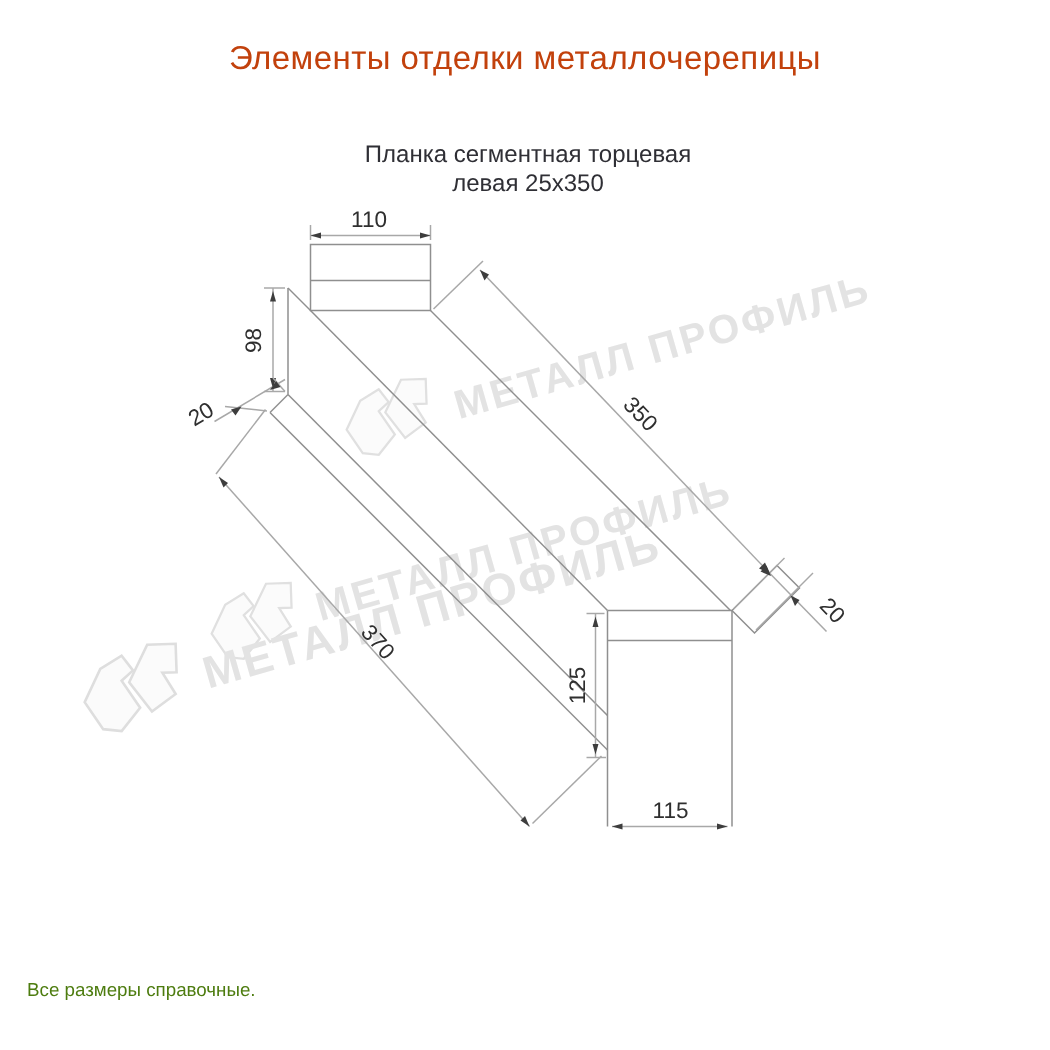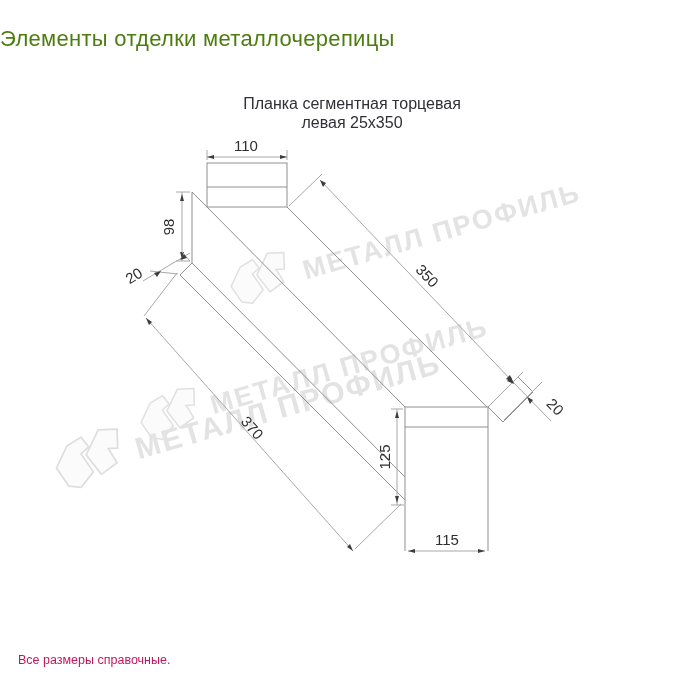--- a/index.html
+++ b/index.html
@@ -1,31 +1,31 @@
 <!DOCTYPE html>
 <html><head>
 <meta charset="utf-8">
 <style>
   html,body{margin:0;padding:0;background:#ffffff;}
   .page{
     position:relative;width:700px;height:700px;background:#ffffff;overflow:hidden;
     font-family:"Liberation Sans","DejaVu Sans",sans-serif;
   }
   .page-title{
-    position:absolute;top:26px;left:0;width:700px;text-align:left;
-    font-size:22px;font-weight:500;color:#4d7c0f;letter-spacing:0.3px;
+    position:absolute;top:26px;left:0;width:700px;text-align:center;
+    font-size:22px;font-weight:500;color:#c2410c;letter-spacing:0.3px;
   }
   .subtitle{
     position:absolute;top:94px;left:0;width:704px;text-align:center;
     font-size:16px;line-height:19px;color:#2f2f35;
   }
   .drawing-svg{position:absolute;top:0;left:0;}
   .footer{
     position:absolute;top:652px;left:18px;
-    font-size:12.5px;line-height:16.5px;color:#be185d;
+    font-size:12.5px;line-height:16.5px;color:#4d7c0f;
   }
   .wm-text{
     font-size:27px;font-weight:bold;letter-spacing:2px;fill:#e3e3e3;
   }
   .dim-label{font-size:15px;fill:#2f2f2f;}
   .profile-line{stroke:#8f8f8f;stroke-width:1;fill:none;}
   .dim-line{stroke:#a8a8a8;stroke-width:1;fill:none;}
   .arrow{fill:#3d3d3d;stroke:none;}
 </style>
 </head>

